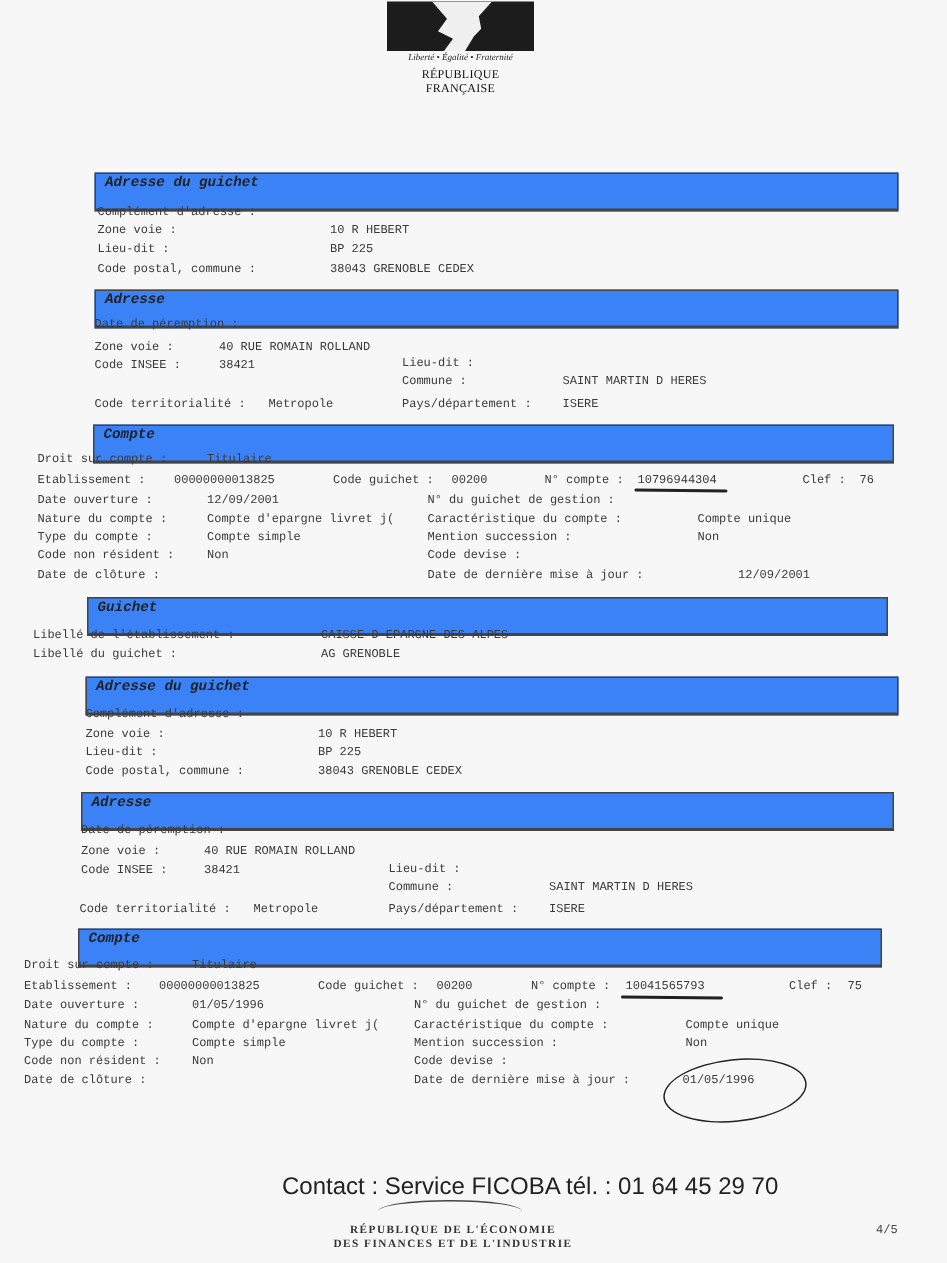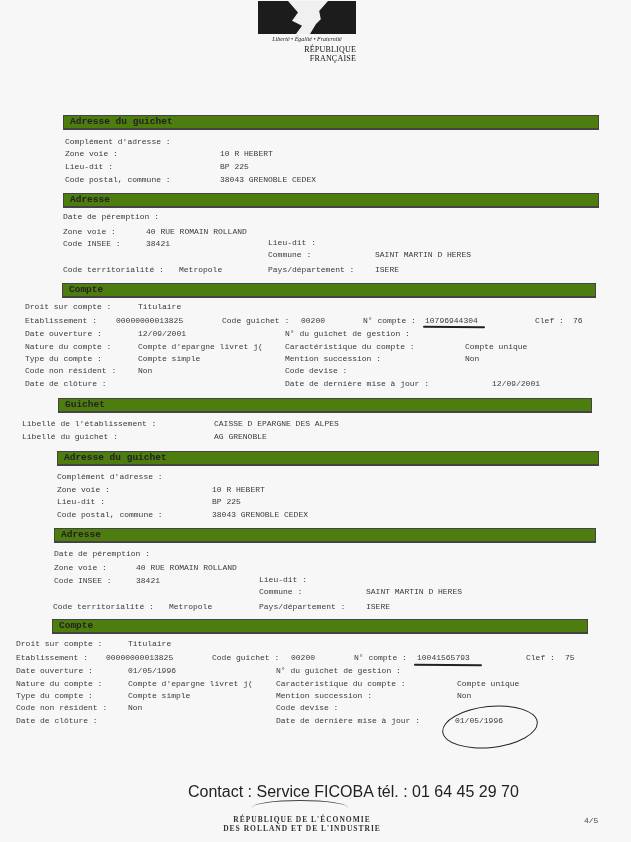--- a/index.html
+++ b/index.html
@@ -14,25 +14,25 @@
     position: absolute; left: 258px; top: 1px; width: 98px; height: 33px;
     background: #1c1c1c; overflow: hidden;
   }
   .logo .face {
     position: absolute; left: 30px; top: 0; width: 40px; height: 33px;
     background: #f0f0f0;
     clip-path: polygon(0 0, 100% 0, 78% 30%, 82% 55%, 70% 70%, 55% 100%, 20% 100%, 35% 75%, 10% 60%, 25% 35%);
   }
   .motto { position: absolute; left: 258px; top: 36px; width: 98px; text-align: center;
     font-family: "Liberation Serif", serif; font-style: italic; font-size: 6px; color: #222; }
-  .rf { position: absolute; left: 258px; top: 45px; width: 98px; text-align: right;
+  .rf { position: absolute; left: 258px; top: 45px; width: 98px; text-align: center;
     font-family: "Liberation Serif", serif; font-size: 8px; color: #111; letter-spacing: 0.2px; }
   .sec {
-    position: absolute; height: 15px; border: 1px solid #444; border-bottom-width: 2px;
-    background: #4d7c0f; box-sizing: border-box;
+    position: absolute; height: 26px; border: 1px solid #444; border-bottom-width: 2px;
+    background: #3b82f6; box-sizing: border-box; font-style: italic;
   }
   .sec span { position: absolute; left: 6px; top: 0px; font-weight: bold; font-size: 9.5px; color: #222; }
   .ul { position: absolute; height: 2px; background: #222; border-radius: 2px; transform: rotate(0.5deg); }
   .circle { position: absolute; border: 1.3px solid #222; border-radius: 50%; }
   .contact { position: absolute; left: 188px; top: 783px;
     font-family: "Liberation Sans", sans-serif; font-size: 16px; color: #222; }
   .min { position: absolute; left: 222px; top: 815px; width: 160px; text-align: center;
     font-family: "Liberation Serif", serif; font-size: 7.5px; font-weight: bold; letter-spacing: 1px; color: #333; line-height: 9px; }
   .arc { position: absolute; left: 252px; top: 800px; width: 96px; height: 14px;
     border-top: 1.5px solid #444; border-radius: 50% 50% 0 0; }
@@ -171,15 +171,15 @@
 <div class="abs" style="left:276px; top:703px;">Code devise :</div>
 <div class="abs" style="left:16px; top:716px;">Date de clôture :</div>
 <div class="abs" style="left:276px; top:716px;">Date de dernière mise à jour :</div>
 <div class="abs" style="left:455px; top:716px;">01/05/1996</div>
 <div class="circle" style="left:442px; top:706px; width:94px; height:40px; transform:rotate(-6deg);"></div>
 
 <div class="contact">Contact : Service FICOBA tél. : 01 64 45 29 70</div>
 <div class="arc"></div>
 <div class="min">
   <div>RÉPUBLIQUE DE L'ÉCONOMIE</div>
-  <div>DES ROLLAND ET DE L'INDUSTRIE</div>
+  <div>DES FINANCES ET DE L'INDUSTRIE</div>
 </div>
 <div class="page">4/5</div>
 
 </body></html>

